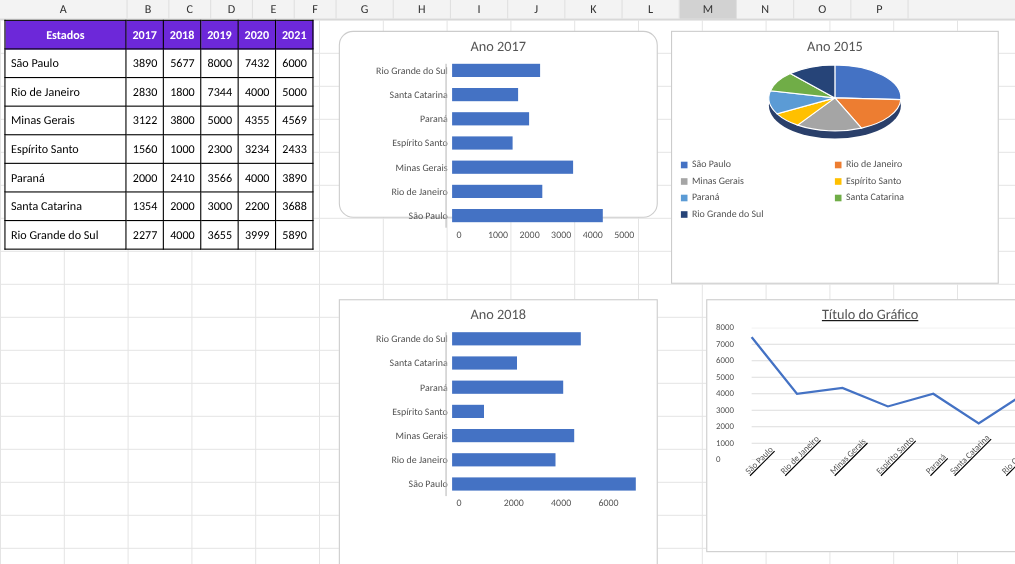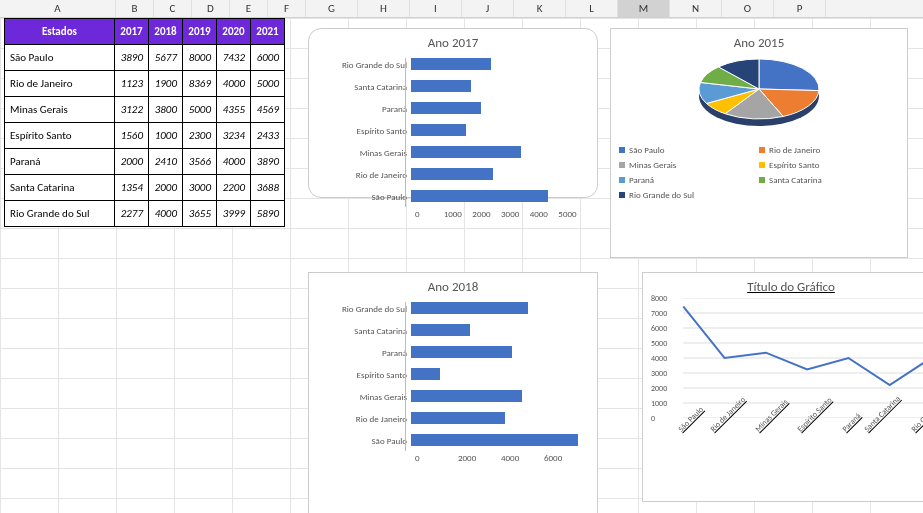--- a/index.html
+++ b/index.html
@@ -51,21 +51,21 @@
     font-size: 11px;
     height: 26px;
   }
   .data-table th {
     background: #6d28d9;
     color: #fff;
     font-weight: bold;
     text-align: center;
   }
   .data-table td.state { text-align: left; width: 110px;}
-  .data-table td.num { text-align: right; width: 34px; font-style: italic;}
+  .data-table td.num { text-align: right; width: 34px;}
 
   
   .chart {
     position: absolute;
     background: #fff;
     border: 1px solid #ccc;
     font-size: 10px;
   }
   .chart-title {
     text-align: center;
@@ -147,23 +147,23 @@
       <tr>
         <td class="state">São Paulo</td>
         <td class="num">3890</td>
         <td class="num">5677</td>
         <td class="num">8000</td>
         <td class="num">7432</td>
         <td class="num">6000</td>
       </tr>
       <tr>
         <td class="state">Rio de Janeiro</td>
-        <td class="num">1123</td>
-        <td class="num">1900</td>
-        <td class="num">8369</td>
+        <td class="num">2830</td>
+        <td class="num">1800</td>
+        <td class="num">7344</td>
         <td class="num">4000</td>
         <td class="num">5000</td>
       </tr>
       <tr>
         <td class="state">Minas Gerais</td>
         <td class="num">3122</td>
         <td class="num">3800</td>
         <td class="num">5000</td>
         <td class="num">4355</td>
         <td class="num">4569</td>

